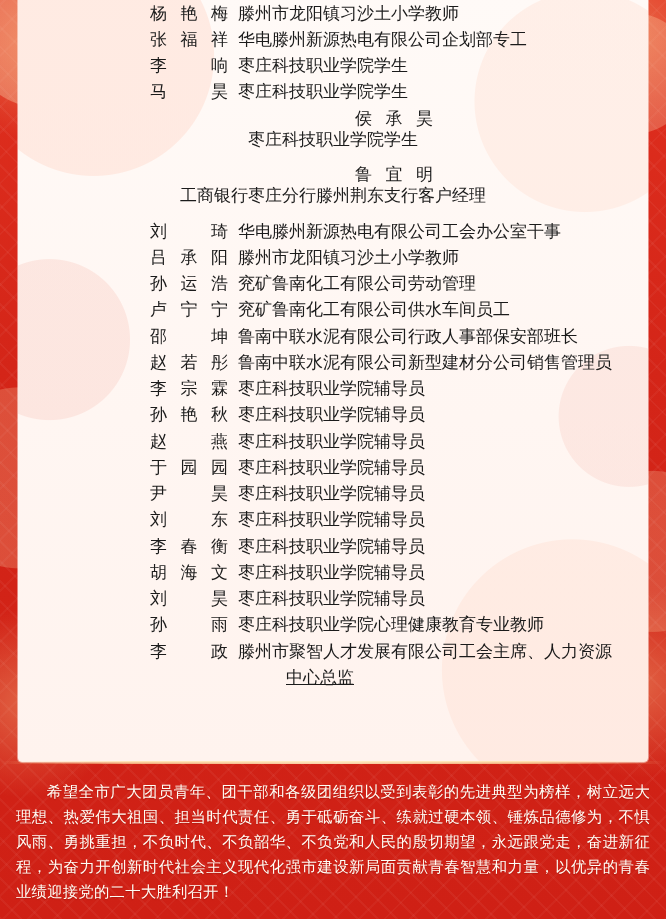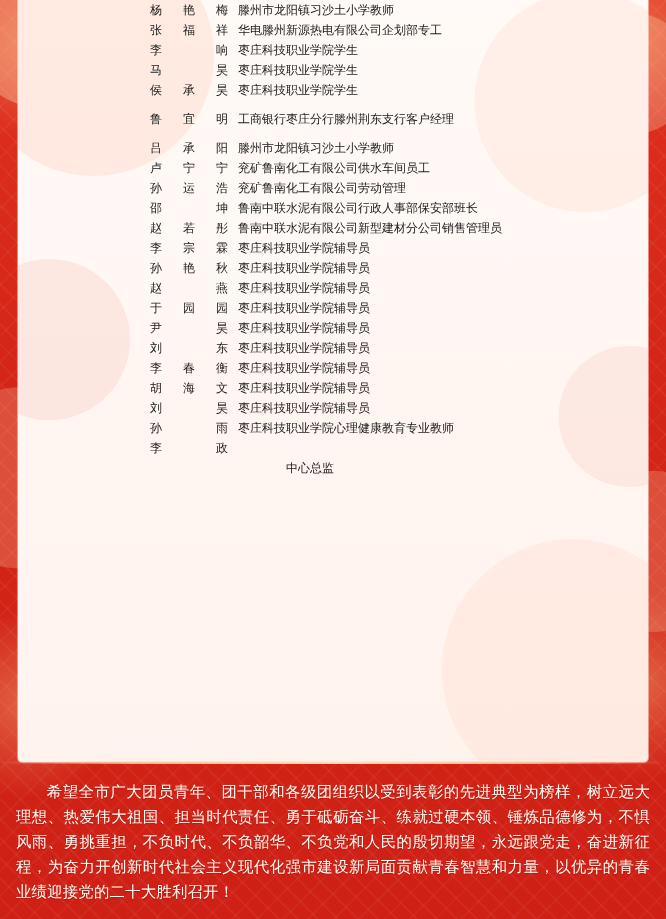--- a/index.html
+++ b/index.html
@@ -77,42 +77,42 @@
   .list {
     position: relative;
     padding: 6px 0 0 0;
     z-index: 2;
   }
 
   .row {
     display: flex;
     align-items: center;
     font-family: "DejaVu Serif", serif;
-    font-size: 12px;
+    font-size: 17px;
     color: #1b1b1b;
     line-height: 1.25;
     padding: 2.5px 0;
   }
   .row .name {
     flex: 0 0 auto;
     width: 78px;
     text-align: justify;
     text-align-last: justify;
     margin-left: 132px;
     margin-right: 10px;
     letter-spacing: 0;
     white-space: nowrap;
   }
   .row .desc {
     flex: 1 1 auto;
     white-space: nowrap;
   }
   .row.cont .name { visibility: hidden; }
-  .row.cont .desc { padding-left: 48px; }
-  .row.gap-after { margin-bottom: 9px; }
+  .row.cont .desc { padding-left: 48px; text-decoration: underline; }
+  .row.gap-after { margin-bottom: 9px; flex-direction: column; }
 
   
   .footer {
     position: absolute;
     left: 0;
     right: 0;
     bottom: 0;
     height: 155px;
     padding: 16px 16px 10px 16px;
     box-sizing: border-box;
@@ -169,32 +169,36 @@
         </div>
         <div class="row gap-after">
           <span class="name">侯承昊</span>
           <span class="desc">枣庄科技职业学院学生</span>
         </div>
         <div class="row gap-after">
           <span class="name">鲁宜明</span>
           <span class="desc">工商银行枣庄分行滕州荆东支行客户经理</span>
         </div>
         <div class="row">
+          <span class="name">刘 琦</span>
+          <span class="desc">华电滕州新源热电有限公司工会办公室干事</span>
+        </div>
+        <div class="row">
           <span class="name">吕承阳</span>
           <span class="desc">滕州市龙阳镇习沙土小学教师</span>
         </div>
         <div class="row">
+          <span class="name">孙运浩</span>
+          <span class="desc">兖矿鲁南化工有限公司劳动管理</span>
+        </div>
+        <div class="row">
           <span class="name">卢宁宁</span>
           <span class="desc">兖矿鲁南化工有限公司供水车间员工</span>
         </div>
         <div class="row">
-          <span class="name">孙运浩</span>
-          <span class="desc">兖矿鲁南化工有限公司劳动管理</span>
-        </div>
-        <div class="row">
           <span class="name">邵 坤</span>
           <span class="desc">鲁南中联水泥有限公司行政人事部保安部班长</span>
         </div>
         <div class="row">
           <span class="name">赵若彤</span>
           <span class="desc">鲁南中联水泥有限公司新型建材分公司销售管理员</span>
         </div>
         <div class="row">
           <span class="name">李宗霖</span>
           <span class="desc">枣庄科技职业学院辅导员</span>
@@ -230,20 +234,21 @@
         <div class="row">
           <span class="name">刘 昊</span>
           <span class="desc">枣庄科技职业学院辅导员</span>
         </div>
         <div class="row">
           <span class="name">孙 雨</span>
           <span class="desc">枣庄科技职业学院心理健康教育专业教师</span>
         </div>
         <div class="row">
           <span class="name">李 政</span>
+          <span class="desc">滕州市聚智人才发展有限公司工会主席、人力资源</span>
         </div>
         <div class="row cont">
           <span class="name"></span>
           <span class="desc">中心总监</span>
         </div>
       </div>
   </div>
 
   <div class="gold-line"></div>
 

